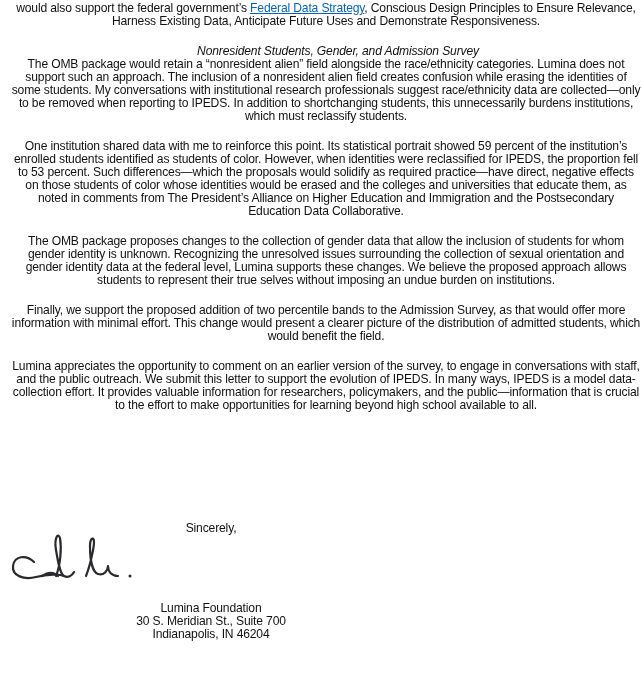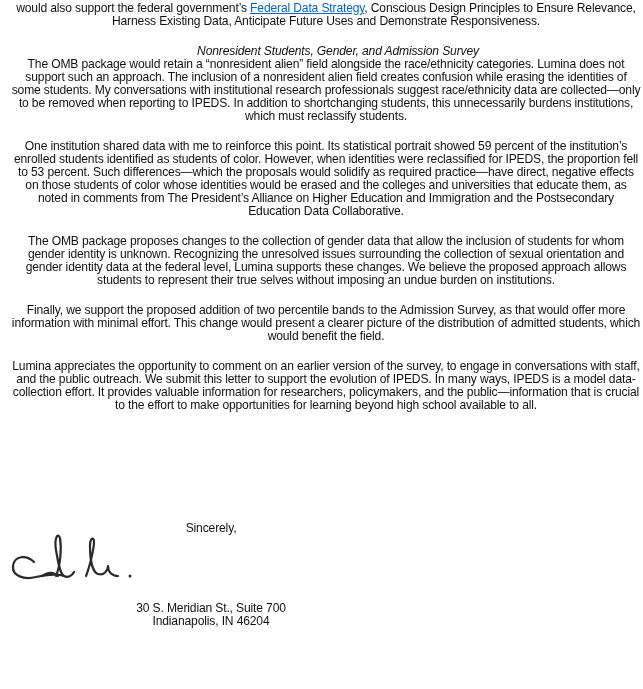--- a/index.html
+++ b/index.html
@@ -88,15 +88,16 @@
   <g fill="none" stroke="#2a2a2e" stroke-width="2.2" stroke-linecap="round" stroke-linejoin="round">
     <path d="M30 30 C 22 22, 10 24, 9 34 C 8 44, 20 48, 32 45 C 44 42, 56 42, 60 44"></path>
     <path d="M52 44 C 56 34, 58 18, 56 6 C 54 0, 50 6, 52 18 C 54 30, 56 42, 60 44 C 64 46, 68 44, 70 40"></path>
     <path d="M38 44 C 44 40, 50 40, 54 44"></path>
     <path d="M82 44 C 86 34, 90 16, 90 10 C 90 4, 86 6, 86 14 C 86 26, 88 40, 94 42 C 100 44, 104 38, 104 34 C 104 40, 108 44, 114 44"></path>
   </g>
   <circle cx="126" cy="44" r="1.5" fill="#2a2a2e"></circle>
 </svg>
 
 <div class="closing-block">
+  <p>Lumina Foundation</p>
   <p>30 S. Meridian St., Suite 700</p>
   <p>Indianapolis, IN 46204</p>
 </div>
 
 </body></html>

